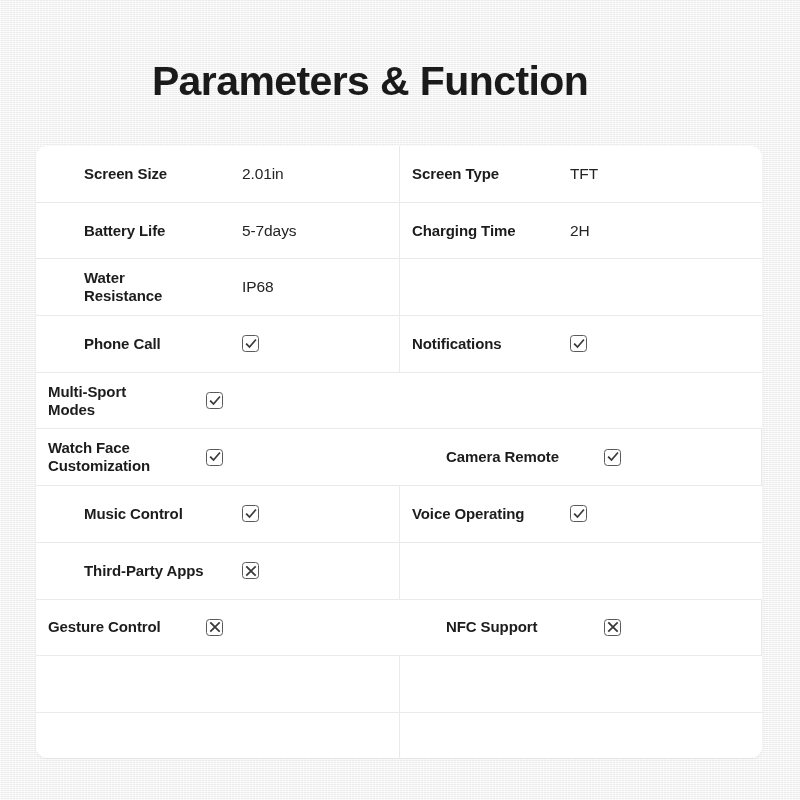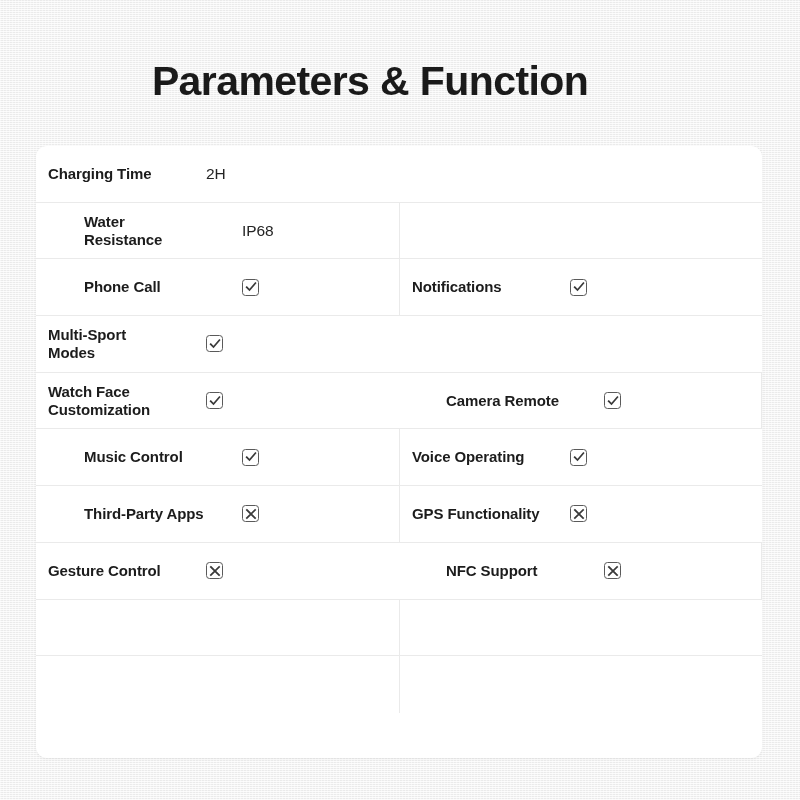--- a/index.html
+++ b/index.html
@@ -125,21 +125,35 @@
 </style>
 </head>
 <body>
 
 <div id="page">
 
   <div id="title">Parameters &amp; Function</div>
 
   <div id="spec-card">
 
-      <div class="row">
+  <div class="row">
+        <div class="half left">
+          <div class="label">Screen Size</div>
+          <div class="value">2.01in</div>
+        </div>
+        <div class="half right">
+          <div class="label">Screen Type</div>
+          <div class="value">TFT</div>
+        </div>
+      </div>
+      <div class="row">
+        <div class="half left">
+          <div class="label">Battery Life</div>
+          <div class="value">5-7days</div>
+        </div>
         <div class="half right">
           <div class="label">Charging Time</div>
           <div class="value">2H</div>
         </div>
       </div>
       <div class="row">
         <div class="half left">
           <div class="label">Water
 Resistance</div>
           <div class="value">IP68</div>
@@ -213,46 +227,38 @@
       </div>
       <div class="row">
         <div class="half left">
           <div class="label">Third-Party Apps</div>
           <span class="state-box">
             <svg width="13" height="13" viewBox="0 0 13 13">
               <path d="M2.4 2.4 L10.6 10.6 M10.6 2.4 L2.4 10.6" fill="none" stroke="#3a3a3a" stroke-width="1.8" stroke-linecap="square"></path>
             </svg>
           </span>
         </div>
-        <div class="half right">
-          <div class="label">GPS Functionality</div>
+      </div>
+      <div class="row">
+        <div class="half right">
+          <div class="label">Gesture Control</div>
           <span class="state-box">
             <svg width="13" height="13" viewBox="0 0 13 13">
               <path d="M2.4 2.4 L10.6 10.6 M10.6 2.4 L2.4 10.6" fill="none" stroke="#3a3a3a" stroke-width="1.8" stroke-linecap="square"></path>
             </svg>
           </span>
         </div>
-      </div>
-      <div class="row">
-        <div class="half right">
-          <div class="label">Gesture Control</div>
+        <div class="half left">
+          <div class="label">NFC Support</div>
           <span class="state-box">
             <svg width="13" height="13" viewBox="0 0 13 13">
               <path d="M2.4 2.4 L10.6 10.6 M10.6 2.4 L2.4 10.6" fill="none" stroke="#3a3a3a" stroke-width="1.8" stroke-linecap="square"></path>
             </svg>
           </span>
         </div>
-        <div class="half left">
-          <div class="label">NFC Support</div>
-          <span class="state-box">
-            <svg width="13" height="13" viewBox="0 0 13 13">
-              <path d="M2.4 2.4 L10.6 10.6 M10.6 2.4 L2.4 10.6" fill="none" stroke="#3a3a3a" stroke-width="1.8" stroke-linecap="square"></path>
-            </svg>
-          </span>
-        </div>
       </div>
       <div class="row empty-row">
         <div class="half left">
           <div class="label"></div>
         </div>
         <div class="half right">
           <div class="label"></div>
         </div>
       </div>
       <div class="row empty-row">

